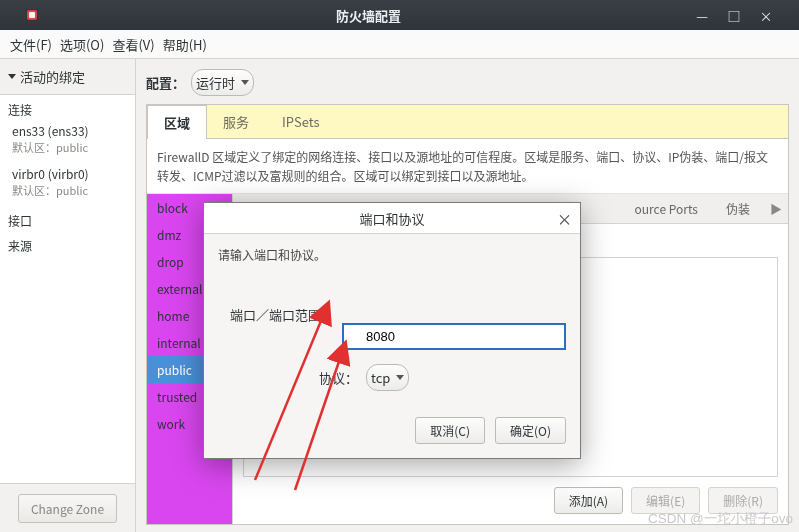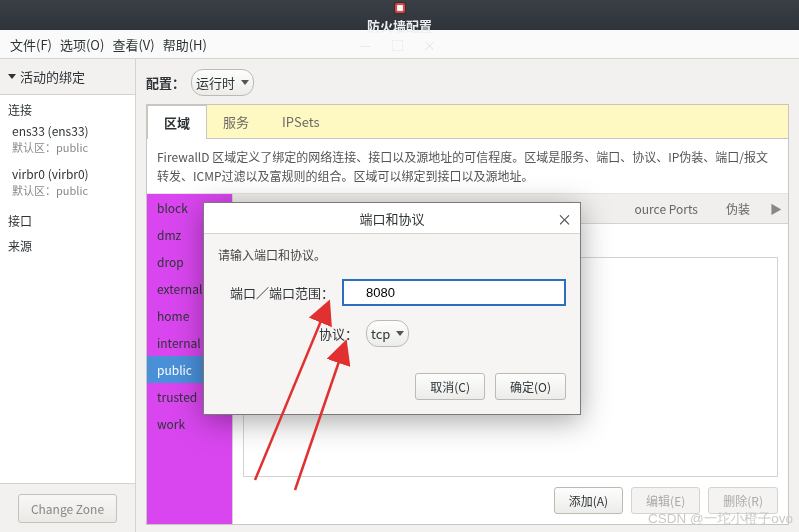--- a/index.html
+++ b/index.html
@@ -13,21 +13,20 @@
     position: relative;
   }
   .titlebar {
     height: 30px;
     background: linear-gradient(to bottom, #3a3e45, #2f343b);
     color: #eceff1;
     display: flex;
     align-items: center;
     justify-content: space-between;
     padding: 0 22px;
-    flex-direction: column;
   }
   .titlebar .icon-area { width: 20px; height: 20px; display:flex; align-items:center; justify-content:center; }
   .titlebar .title { flex: 1; text-align: center; font-weight: bold; font-size: 13px; }
   .titlebar .win-controls { display: flex; gap: 18px; padding-right: 4px; color:#e6e6e6; }
   .titlebar .win-controls span { width:14px; text-align:center; cursor:pointer; }
 
   .menubar {
     height: 28px;
     background: #fafafa;
     border-bottom: 1px solid #d6d3cf;
@@ -174,21 +173,21 @@
     display:flex; align-items:center; justify-content:center;
     font-weight:normal; position:relative;
   }
   .dialog-title .close { position:absolute; right:8px; top:5px; font-size:15px; cursor:pointer; color:#444;}
   .dialog-body { padding:12px 14px 4px 14px; }
   .dialog-body .prompt { font-size:12px; color:#444; margin-bottom:16px;}
   .form-row { display:flex; align-items:center; margin-bottom:14px; }
   .form-row label { width:140px; text-align:right; padding-right:8px; font-size:13px; }
   .text-input {
     width:190px; padding:4px 22px; font-size:13px;
-    border:2px solid #2d6fbf; outline:none;
+    border:2px solid #2d6fbf; outline:none;margin-top:44px;
   }
   .dialog-actions {
     display:flex; justify-content:flex-end; gap:10px; padding:8px 14px 14px 14px;
   }
 
   
   .arrows { position:absolute; left:0; top:0; width:799px; height:532px; pointer-events:none; z-index:30; }
 
   
   .watermark {

